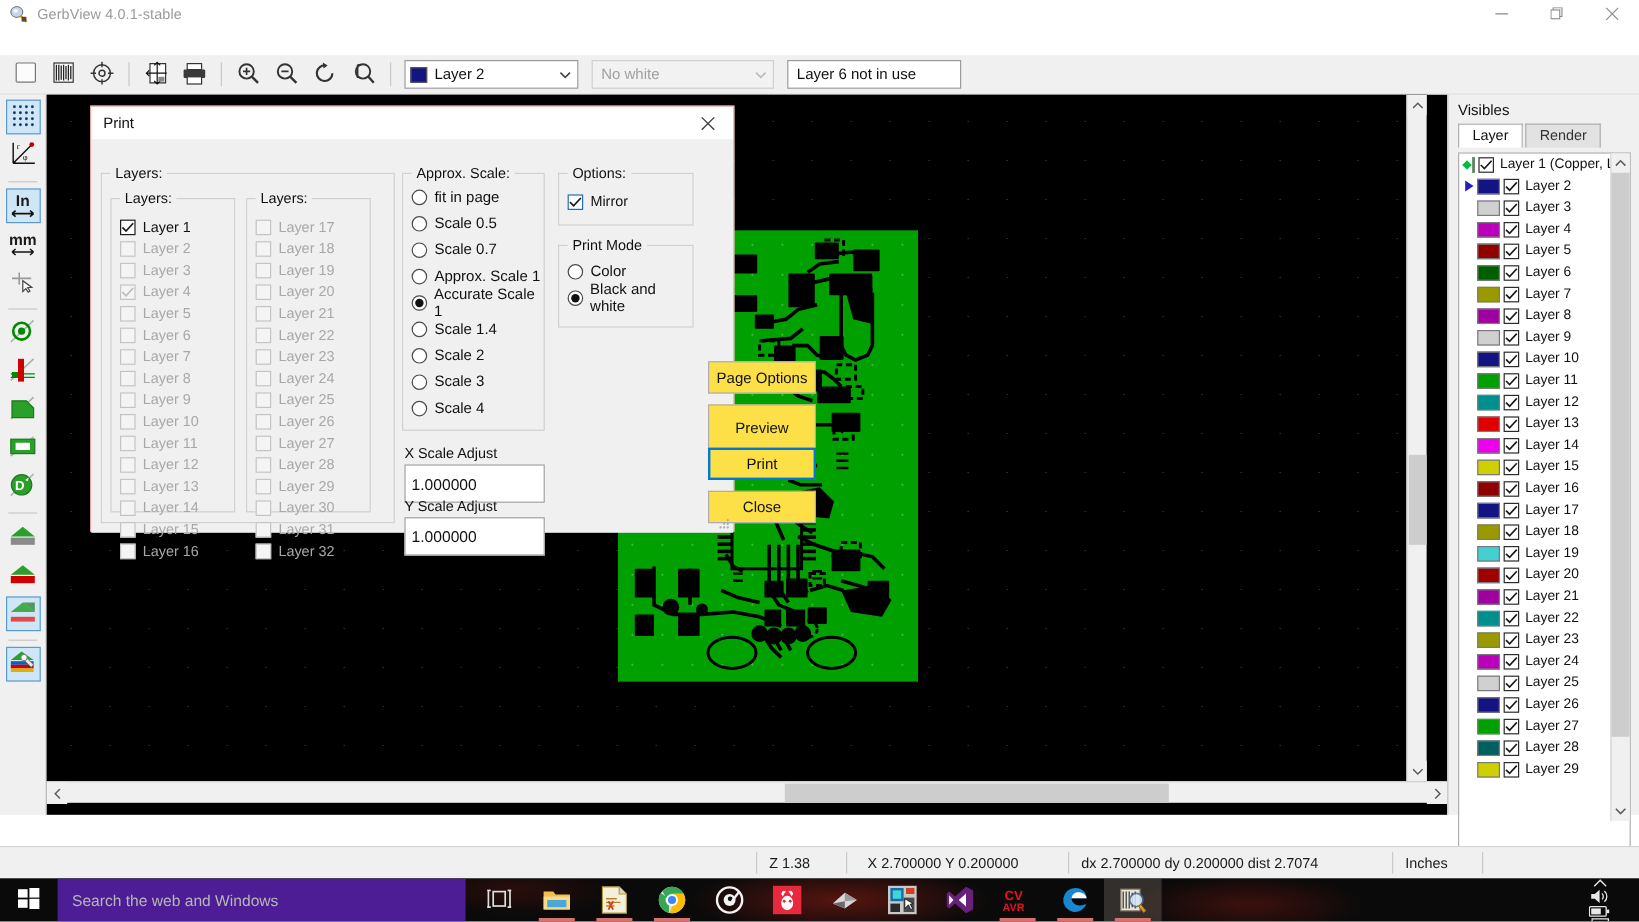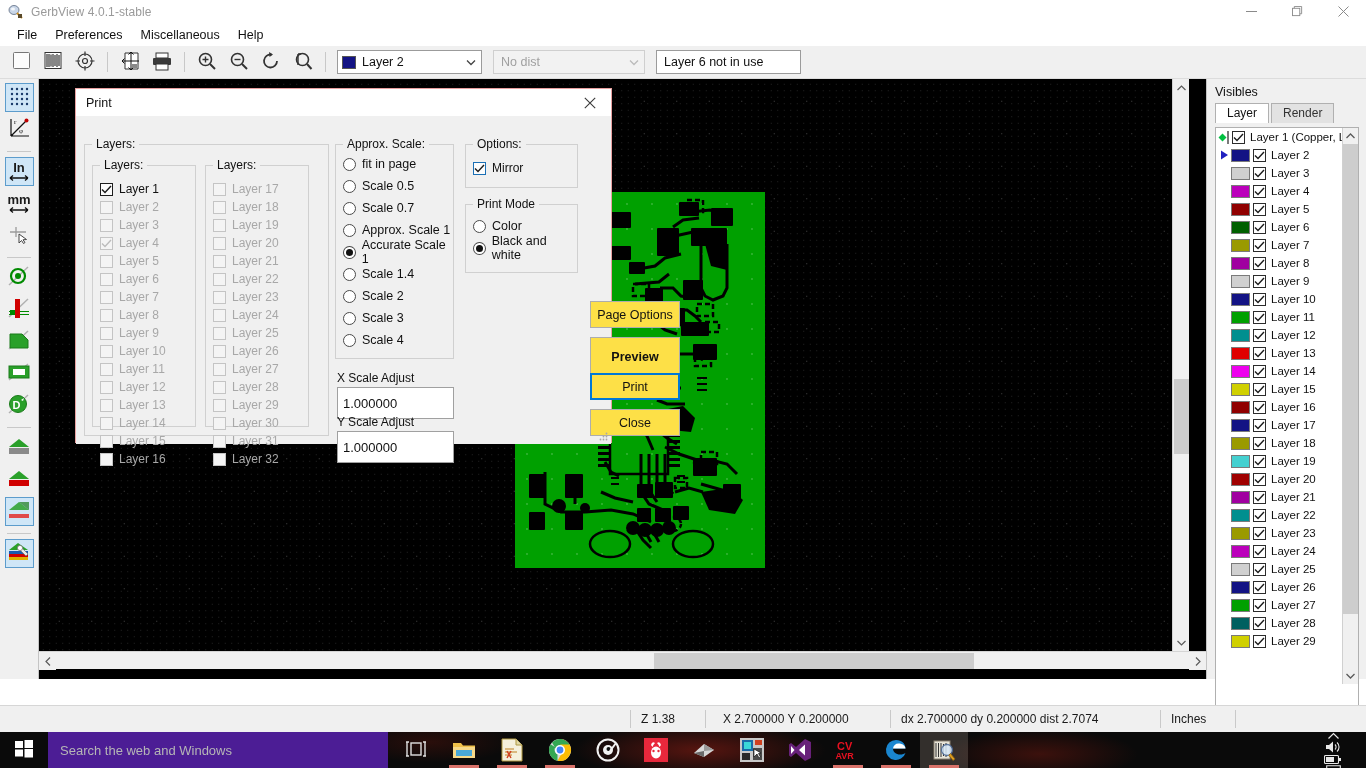--- a/index.html
+++ b/index.html
@@ -191,26 +191,20 @@
         </svg>
       </div>
       <div class="winbtn close">
         <svg width="11" height="11" viewBox="0 0 11 11">
           <path d="M0.5 0.5 L10.5 10.5 M10.5 0.5 L0.5 10.5" stroke="currentColor" stroke-width="1"></path>
         </svg>
       </div>
     </div>
   </div>
 
-  <div class="menubar">
-    <div class="menuitem">File</div>
-    <div class="menuitem">Preferences</div>
-    <div class="menuitem">Miscellaneous</div>
-    <div class="menuitem">Help</div>
-  </div>
 
   <div class="toolbar">
     <div class="tbtn">
       <span>
         <svg width="19" height="19" viewBox="0 0 19 19">
             <rect x="1.5" y="1.5" width="16" height="16" rx="1" fill="#fcfcfc" stroke="#777" stroke-width="1"></rect>
           </svg>
       </span>
     </div>
     <div class="tbtn">
@@ -294,21 +288,21 @@
       <span class="swatch" id="tbSwatch" style="background: rgb(19, 19, 132);"></span>
       <span>Layer 2</span>
       <span class="arrow">
         <svg width="10" height="7" viewBox="0 0 10 7">
             <path d="M1 1.5 L5 5.5 L9 1.5" fill="none" stroke="currentColor" stroke-width="1.3"></path>
           </svg>
       </span>
     </div>
 
     <div class="combo disabled" style="width:152px; margin-left:9px;">
-      <span style="padding-left:3px;">No dist</span>
+      <span style="padding-left:3px;">No white</span>
       <span class="arrow">
         <svg width="10" height="7" viewBox="0 0 10 7">
             <path d="M1 1.5 L5 5.5 L9 1.5" fill="none" stroke="currentColor" stroke-width="1.3"></path>
           </svg>
       </span>
     </div>
 
     <div class="combo" style="width:145px; margin-left:9px;">
       <span style="padding-left:3px;">Layer 6 not in use</span>
     </div>
@@ -1358,21 +1352,21 @@
             <div class="rrow">
               <span class="radio on">
                 <span class="dot"></span>
               </span>
               <span>Black and white</span>
             </div>
           </div>
       </div>
 
       <div class="dbtn" style="position:absolute; left:514px; top:185px; width:90px; height:27px;">Page Options</div>
-      <div class="dbtn" style="position:absolute; left:514px; top:221px; width:90px; height:39px;font-weight:bold;">Preview</div>
+      <div class="dbtn" style="position:absolute; left:514px; top:221px; width:90px; height:39px;">Preview</div>
       <div class="dbtn default" style="position:absolute; left:514px; top:257px; width:90px; height:27px;">Print</div>
       <div class="dbtn" style="position:absolute; left:514px; top:293px; width:90px; height:27px;">Close</div>
 
       <div class="resizegrip">
         <svg width="10" height="10" viewBox="0 0 10 10" fill="#a8a8a8">
           <circle cx="8.5" cy="1.5" r="0.9"></circle>
             <circle cx="5.5" cy="4.5" r="0.9"></circle>
             <circle cx="8.5" cy="4.5" r="0.9"></circle>
           <circle cx="2.5" cy="7.5" r="0.9"></circle>
             <circle cx="5.5" cy="7.5" r="0.9"></circle>

